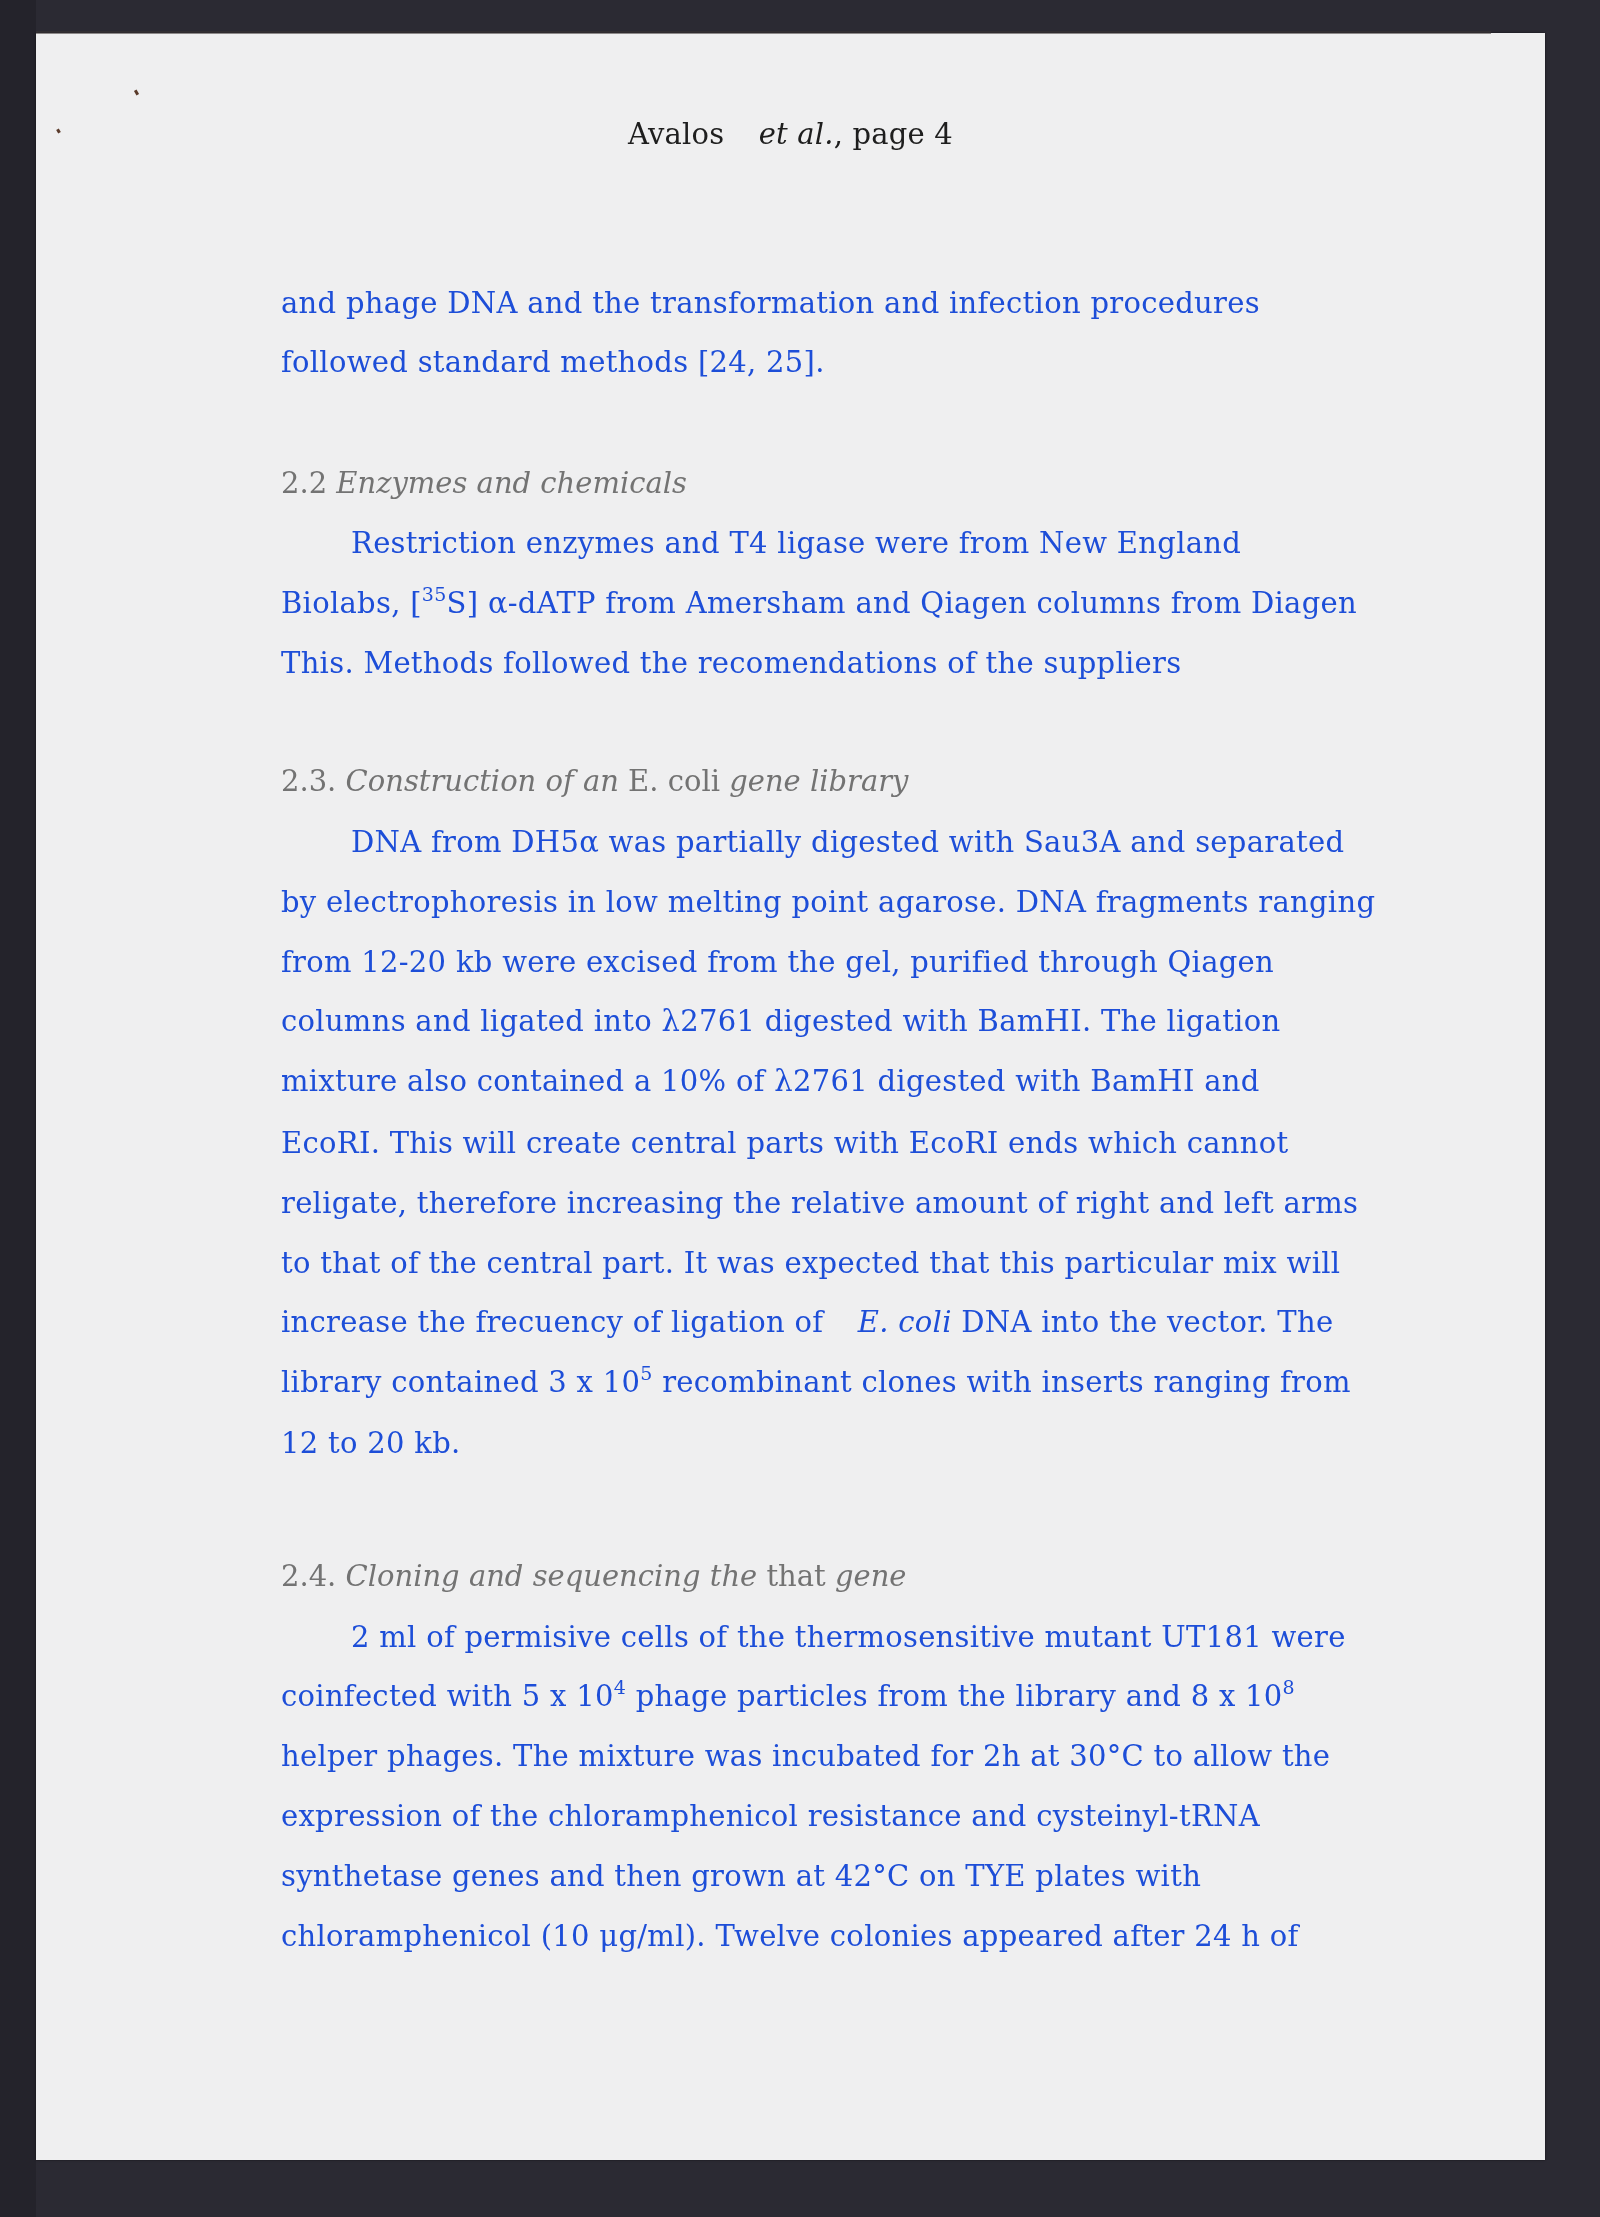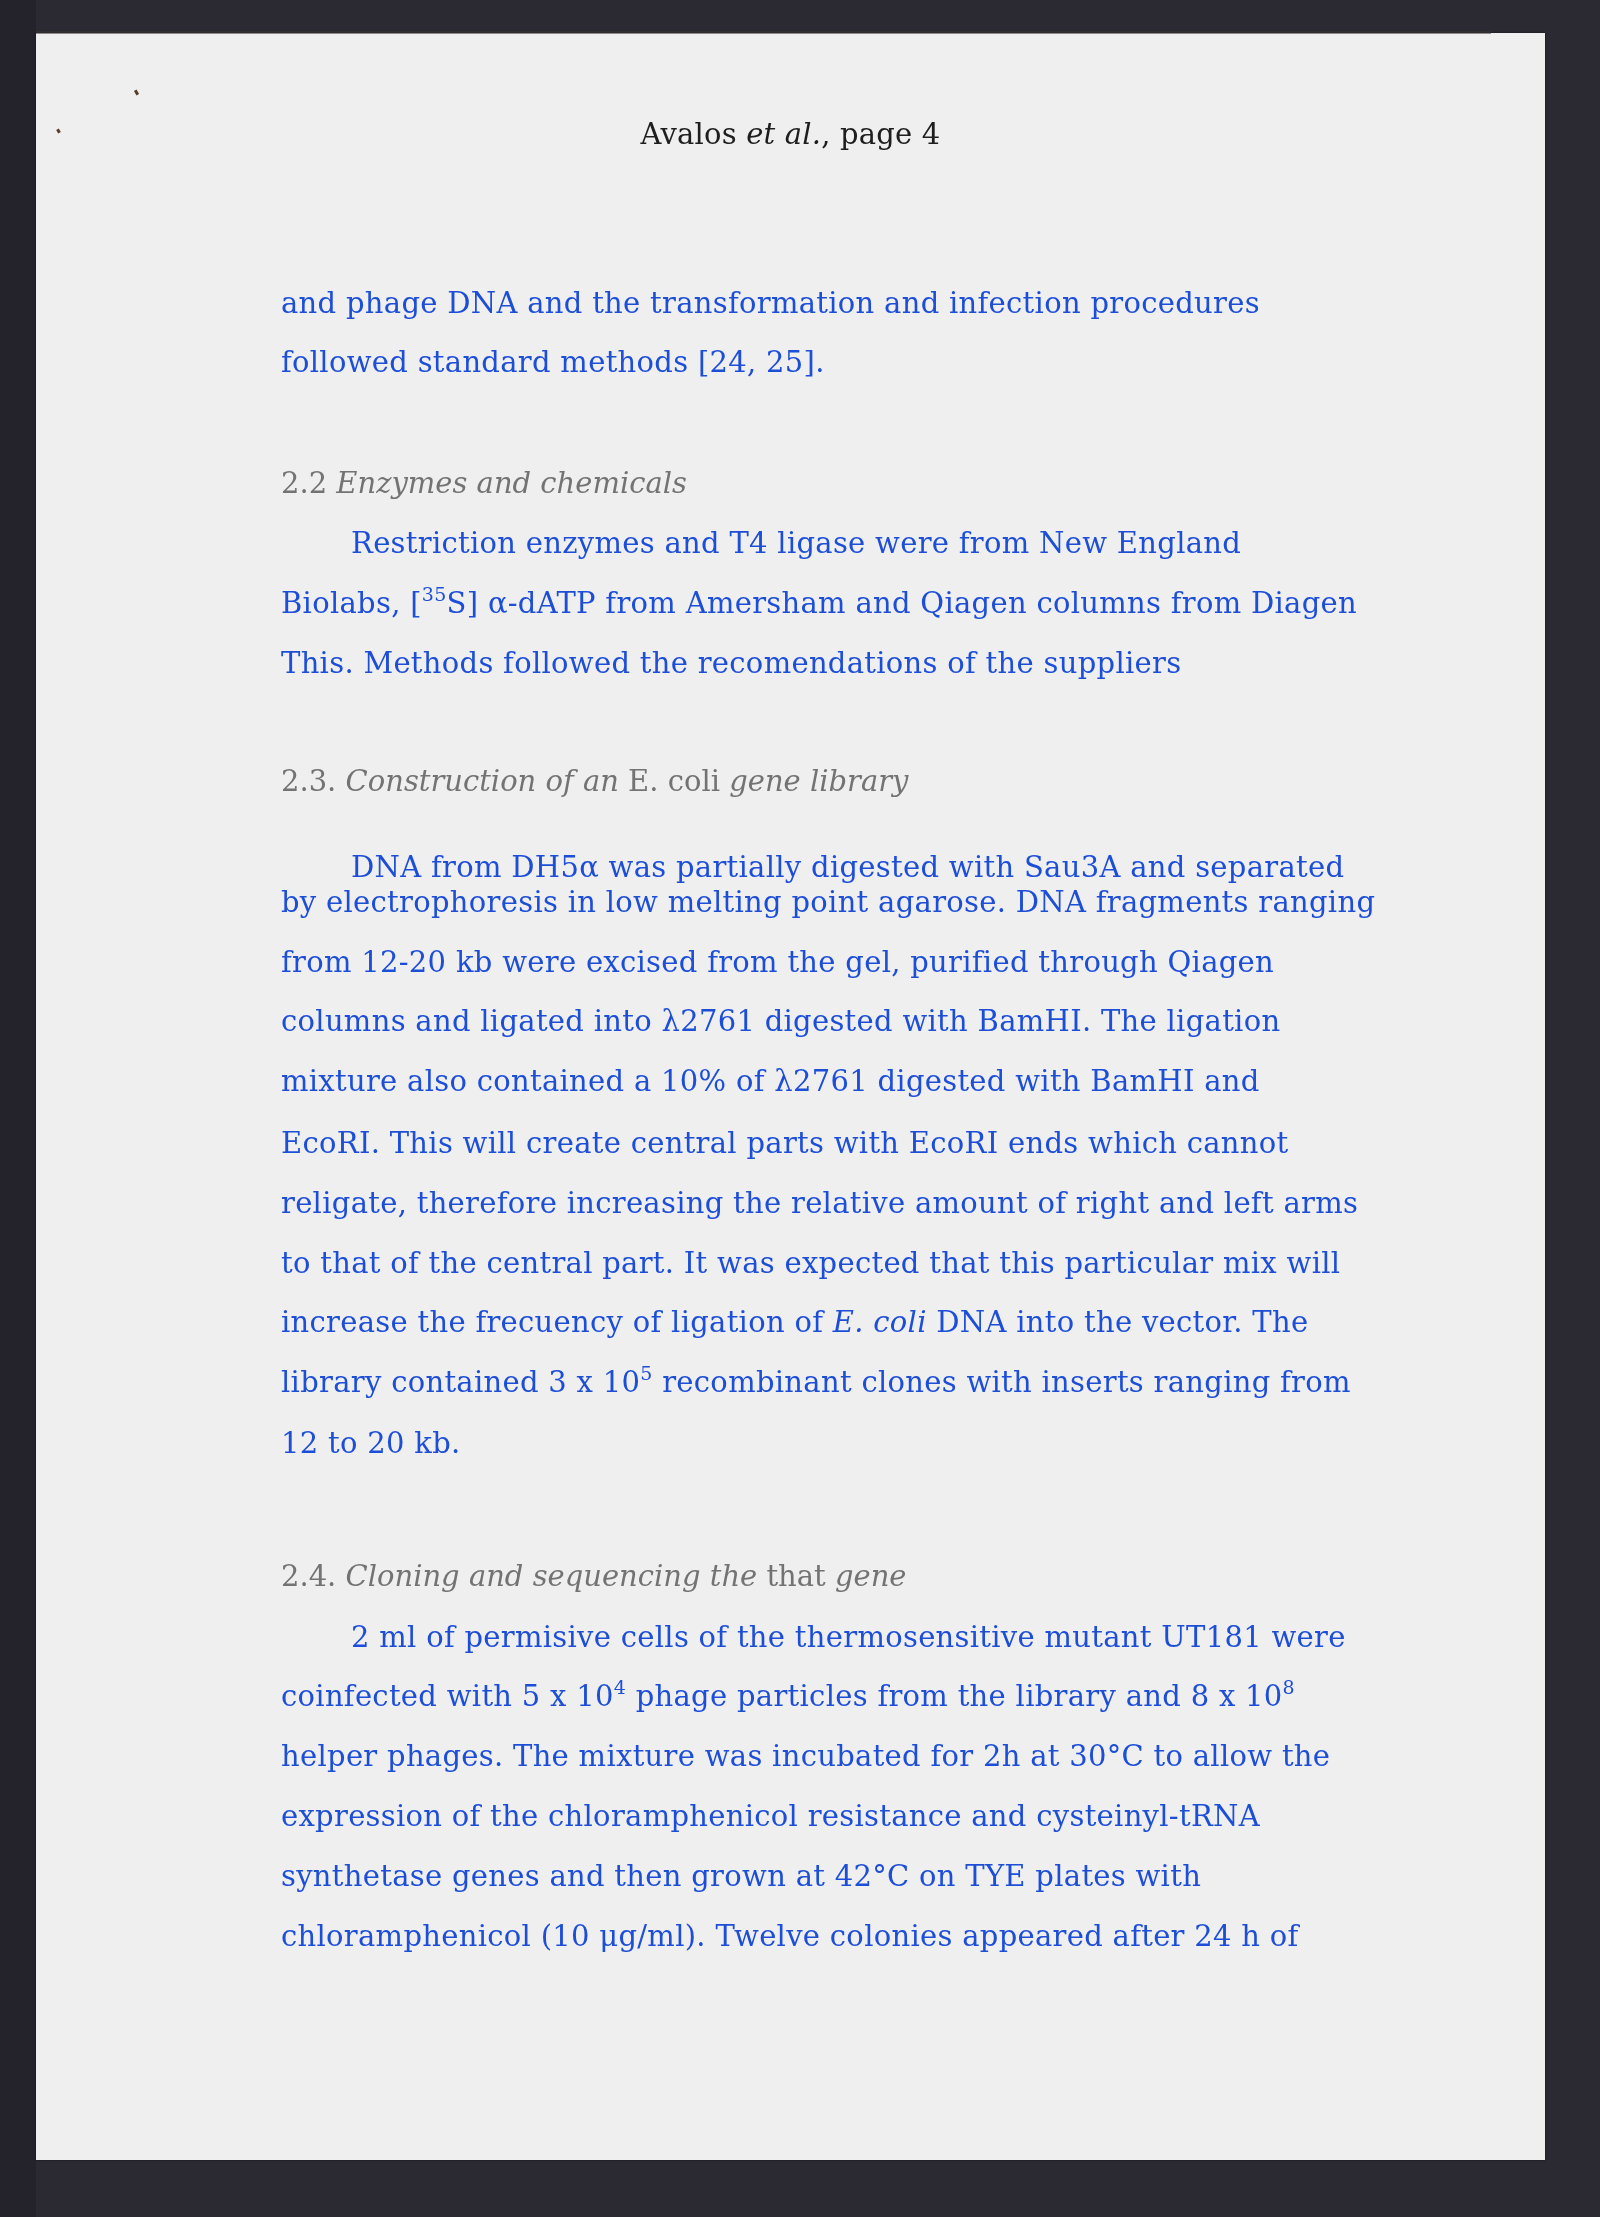--- a/index.html
+++ b/index.html
@@ -59,21 +59,21 @@
   .heading {
     position: absolute;
     left: 245px;
     font-size: 29px;
     color: #737373;
     white-space: nowrap;
     line-height: 36px;
   }
   .heading .title-italic { font-style: italic; }
   .heading .upright { font-style: normal; }
-  i { font-style: italic; }
+  i { font-style: italic; margin-left: 25px; }
   sup { font-size: 19px; vertical-align: 12px; line-height: 0; }
   .speck {
     position: absolute;
     width: 3px; height: 5px;
     background: #5a3a2a;
     transform: rotate(-30deg);
   }
 </style>
 </head>
 <body>
@@ -101,21 +101,21 @@
   <div class="line indent" style="top:492px; left:315px;">Restriction enzymes and T4 ligase were from New England</div>
   <div class="line" style="top:552px;"><span>Biolabs, [</span><sup>35</sup><span>S] α-dATP from Amersham and Qiagen columns from Diagen</span></div>
   <div class="line" style="top:612px;">This. Methods followed the recomendations of the suppliers</div>
 
   <div class="heading" style="top:730px;">
     <span>2.3.</span>
     <span class="title-italic">Construction of an</span>
     <span class="upright">E. coli</span>
     <span class="title-italic">gene library</span>
   </div>
-  <div class="line indent" style="top:816px;">DNA from DH5α was partially digested with Sau3A and separated</div>
+  <div class="line indent" style="top:791px;">DNA from DH5α was partially digested with Sau3A and separated</div>
   <div class="line" style="top:851px;">by electrophoresis in low melting point agarose. DNA fragments ranging</div>
   <div class="line" style="top:911px;">from 12-20 kb were excised from the gel, purified through Qiagen</div>
   <div class="line" style="top:970px;">columns and ligated into λ2761 digested with BamHI. The ligation</div>
   <div class="line" style="top:1030px;">mixture also contained a 10% of λ2761 digested with BamHI and</div>
   <div class="line" style="top:1092px;">EcoRI. This will create central parts with EcoRI ends which cannot</div>
   <div class="line" style="top:1152px;">religate, therefore increasing the relative amount of right and left arms</div>
   <div class="line" style="top:1271px;"><span>increase the frecuency of ligation of </span><i>E. coli</i><span> DNA into the vector. The</span></div>
   <div class="line" style="top:1212px;">to that of the central part. It was expected that this particular mix will</div>
   <div class="line" style="top:1331px;"><span>library contained 3 x 10</span><sup>5</sup><span> recombinant clones with inserts ranging from</span></div>
   <div class="line" style="top:1392px;">12 to 20 kb.</div>

